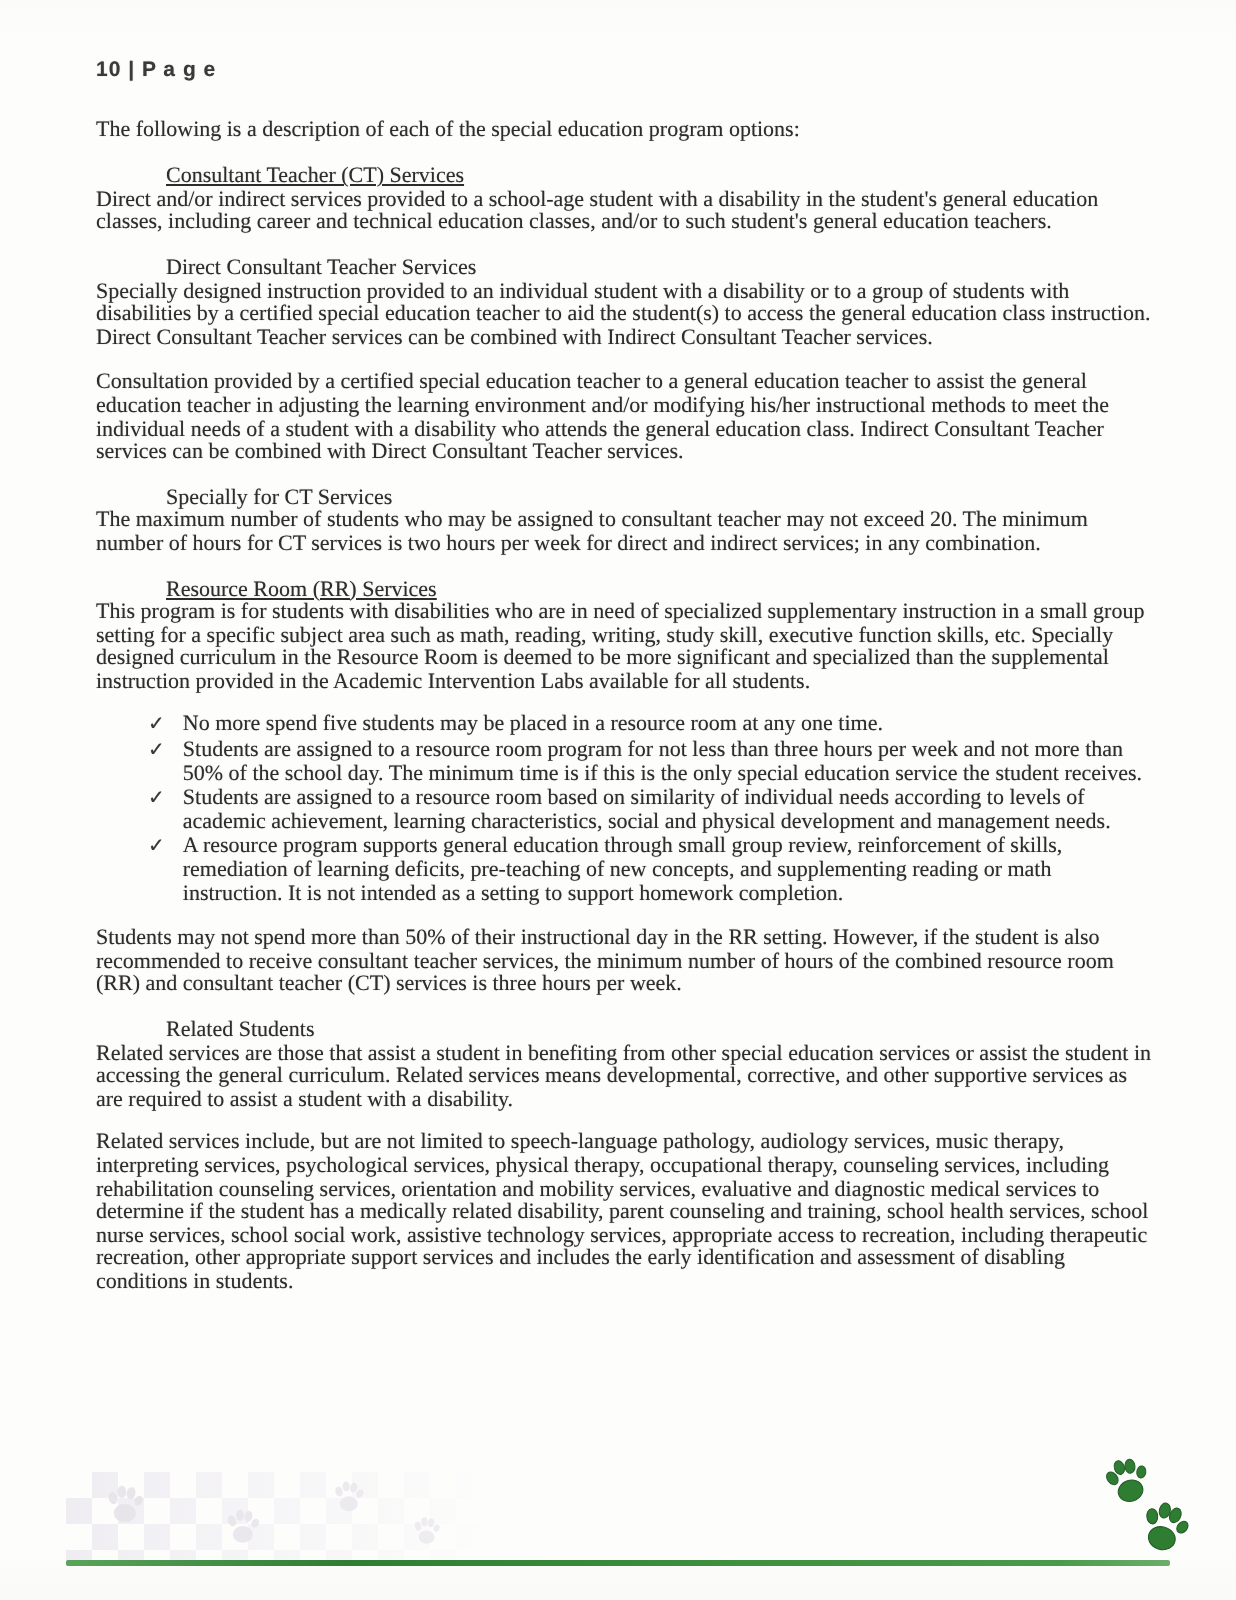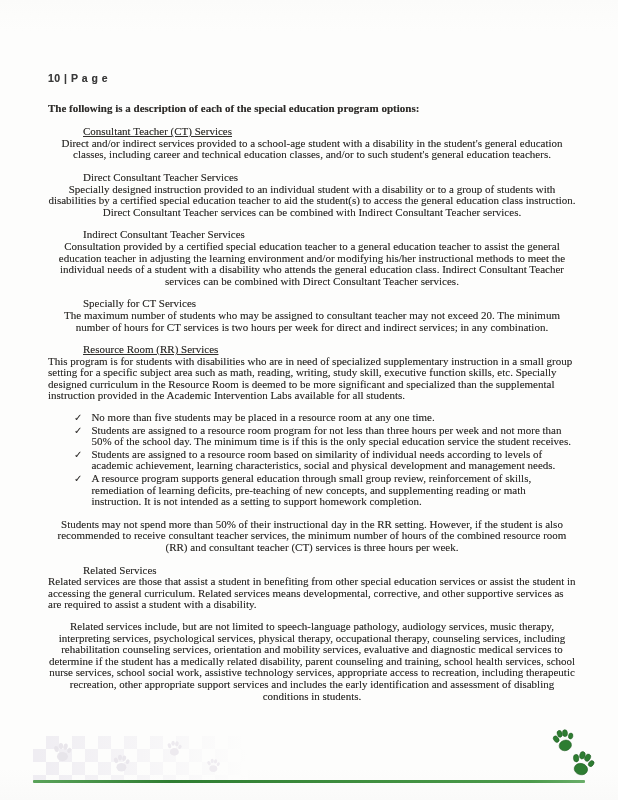--- a/index.html
+++ b/index.html
@@ -14,30 +14,30 @@
     background:linear-gradient(180deg,#fbfbfa 0%,#fdfdfc 4%,#fdfdfc 96%,#fafaf9 100%);
   }
   .content{
     position:absolute;left:48px;right:42px;top:30px;
     font-size:11px;line-height:11.6px;
     text-shadow:0 0 .5px rgba(40,40,40,.45);
   }
   .page-header{
     font-family:"Liberation Sans","DejaVu Sans",sans-serif;
     font-size:10.5px;font-weight:bold;color:#3a3a3a;
-    letter-spacing:.5px;margin-bottom:18px;margin-top:43px;
+    letter-spacing:.5px;margin-bottom:18px;
   }
-  .intro{margin:0 0 12px 0;font-weight:bold;}
+  .intro{margin:0 0 12px 0;}
   .doc-section{margin:0 0 11px 0;}
   .sec-heading{margin:0;padding-left:35px;}
   .sec-heading.underline{text-decoration:underline;}
   .sec-heading.italic{}
   .sec-heading.plain{}
   .sec-para{margin:0 0 10px 0;}
-  .sec-para:last-child{margin-bottom:0;text-align:center;}
+  .sec-para:last-child{margin-bottom:0;}
   .check-list{list-style:none;margin:1px 0 0 0;padding:0 0 0 26px;}
   .check-list li{display:flex;gap:9px;margin:0 0 1px 0;}
   .check{flex:0 0 auto;font-family:"DejaVu Sans",sans-serif;font-size:10px;color:#3a3836;}
   .li-text{flex:1;}
   
   .watermark{
     position:absolute;left:33px;top:736px;width:215px;height:47px;
     background:
       linear-gradient(to right, rgba(253,253,252,0) 0%, rgba(253,253,252,.55) 55%, #fdfdfc 100%),
       repeating-conic-gradient(#efedf2 0% 25%, rgba(255,255,255,0) 0% 50%);
@@ -63,54 +63,53 @@
     <div>
         <section class="doc-section">
           <div class="sec-heading underline">Consultant Teacher (CT) Services</div>
           <p class="sec-para">Direct and/or indirect services provided to a school-age student with a disability in the student's general education classes, including career and technical education classes, and/or to such student's general education teachers.</p>
         </section>
         <section class="doc-section">
           <div class="sec-heading italic">Direct Consultant Teacher Services</div>
           <p class="sec-para">Specially designed instruction provided to an individual student with a disability or to a group of students with disabilities by a certified special education teacher to aid the student(s) to access the general education class instruction. Direct Consultant Teacher services can be combined with Indirect Consultant Teacher services.</p>
         </section>
         <section class="doc-section">
-          <div class="sec-heading plain">Indirect Consultant Teacher Services</div>
           <p class="sec-para">Consultation provided by a certified special education teacher to a general education teacher to assist the general education teacher in adjusting the learning environment and/or modifying his/her instructional methods to meet the individual needs of a student with a disability who attends the general education class. Indirect Consultant Teacher services can be combined with Direct Consultant Teacher services.</p>
         </section>
         <section class="doc-section">
           <div class="sec-heading italic">Specially for CT Services</div>
           <p class="sec-para">The maximum number of students who may be assigned to consultant teacher may not exceed 20.  The minimum number of hours for CT services is two hours per week for direct and indirect services; in any combination.</p>
         </section>
         <section class="doc-section">
           <div class="sec-heading underline">Resource Room (RR) Services</div>
           <p class="sec-para">This program is for students with disabilities who are in need of specialized supplementary instruction in a small group setting for a specific subject area such as math, reading, writing, study skill, executive function skills, etc. Specially designed curriculum in the Resource Room is deemed to be more significant and specialized than the supplemental instruction provided in the Academic Intervention Labs available for all students.</p>
           <ul class="check-list">
             <li>
               <span class="check">✓</span>
-              <span class="li-text">No more than five students may be placed in a resource room at any one time.</span>
+              <span class="li-text">No more spend five students may be placed in a resource room at any one time.</span>
             </li>
             <li>
               <span class="check">✓</span>
               <span class="li-text">Students are assigned to a resource room program for not less than three hours per week and not more than 50% of the school day. The minimum time is if this is the only special education service the student receives.</span>
             </li>
             <li>
               <span class="check">✓</span>
               <span class="li-text">Students are assigned to a resource room based on similarity of individual needs according to levels of academic achievement, learning characteristics, social and physical development and management needs.</span>
             </li>
             <li>
               <span class="check">✓</span>
               <span class="li-text">A resource program supports general education through small group review, reinforcement of skills, remediation of learning deficits, pre-teaching of new concepts, and supplementing reading or math instruction. It is not intended as a setting to support homework completion.</span>
             </li>
           </ul>
         </section>
         <section class="doc-section">
           <p class="sec-para">Students may not spend more than 50% of their instructional day in the RR setting. However, if the student is also recommended to receive consultant teacher services, the minimum number of hours of the combined resource room (RR) and consultant teacher (CT) services is three hours per week.</p>
         </section>
         <section class="doc-section">
-          <div class="sec-heading plain">Related Services</div>
+          <div class="sec-heading plain">Related Students</div>
           <p class="sec-para">Related services are those that assist a student in benefiting from other special education services or assist the student in accessing the general curriculum.  Related services means developmental, corrective, and other supportive services as are required to assist a student with a disability.</p>
           <p class="sec-para">Related services include, but are not limited to speech-language pathology, audiology services, music therapy, interpreting services, psychological services, physical therapy, occupational therapy, counseling services, including rehabilitation counseling services, orientation and mobility services, evaluative and diagnostic medical services to determine if the student has a medically related disability, parent counseling and training, school health services, school nurse services, school social work, assistive technology services, appropriate access to recreation, including therapeutic recreation, other appropriate support services and includes the early identification and assessment of disabling conditions in students.</p>
         </section>
       </div>
   </div>
 
   <div class="watermark">
     <svg class="wm-paw" style="left:18px;top:6px;" width="22" height="22" viewBox="0 0 100 100">
         <g fill="#e7e4ea">
           <ellipse cx="25" cy="32" rx="10" ry="14" transform="rotate(-18 25 32)"></ellipse>

